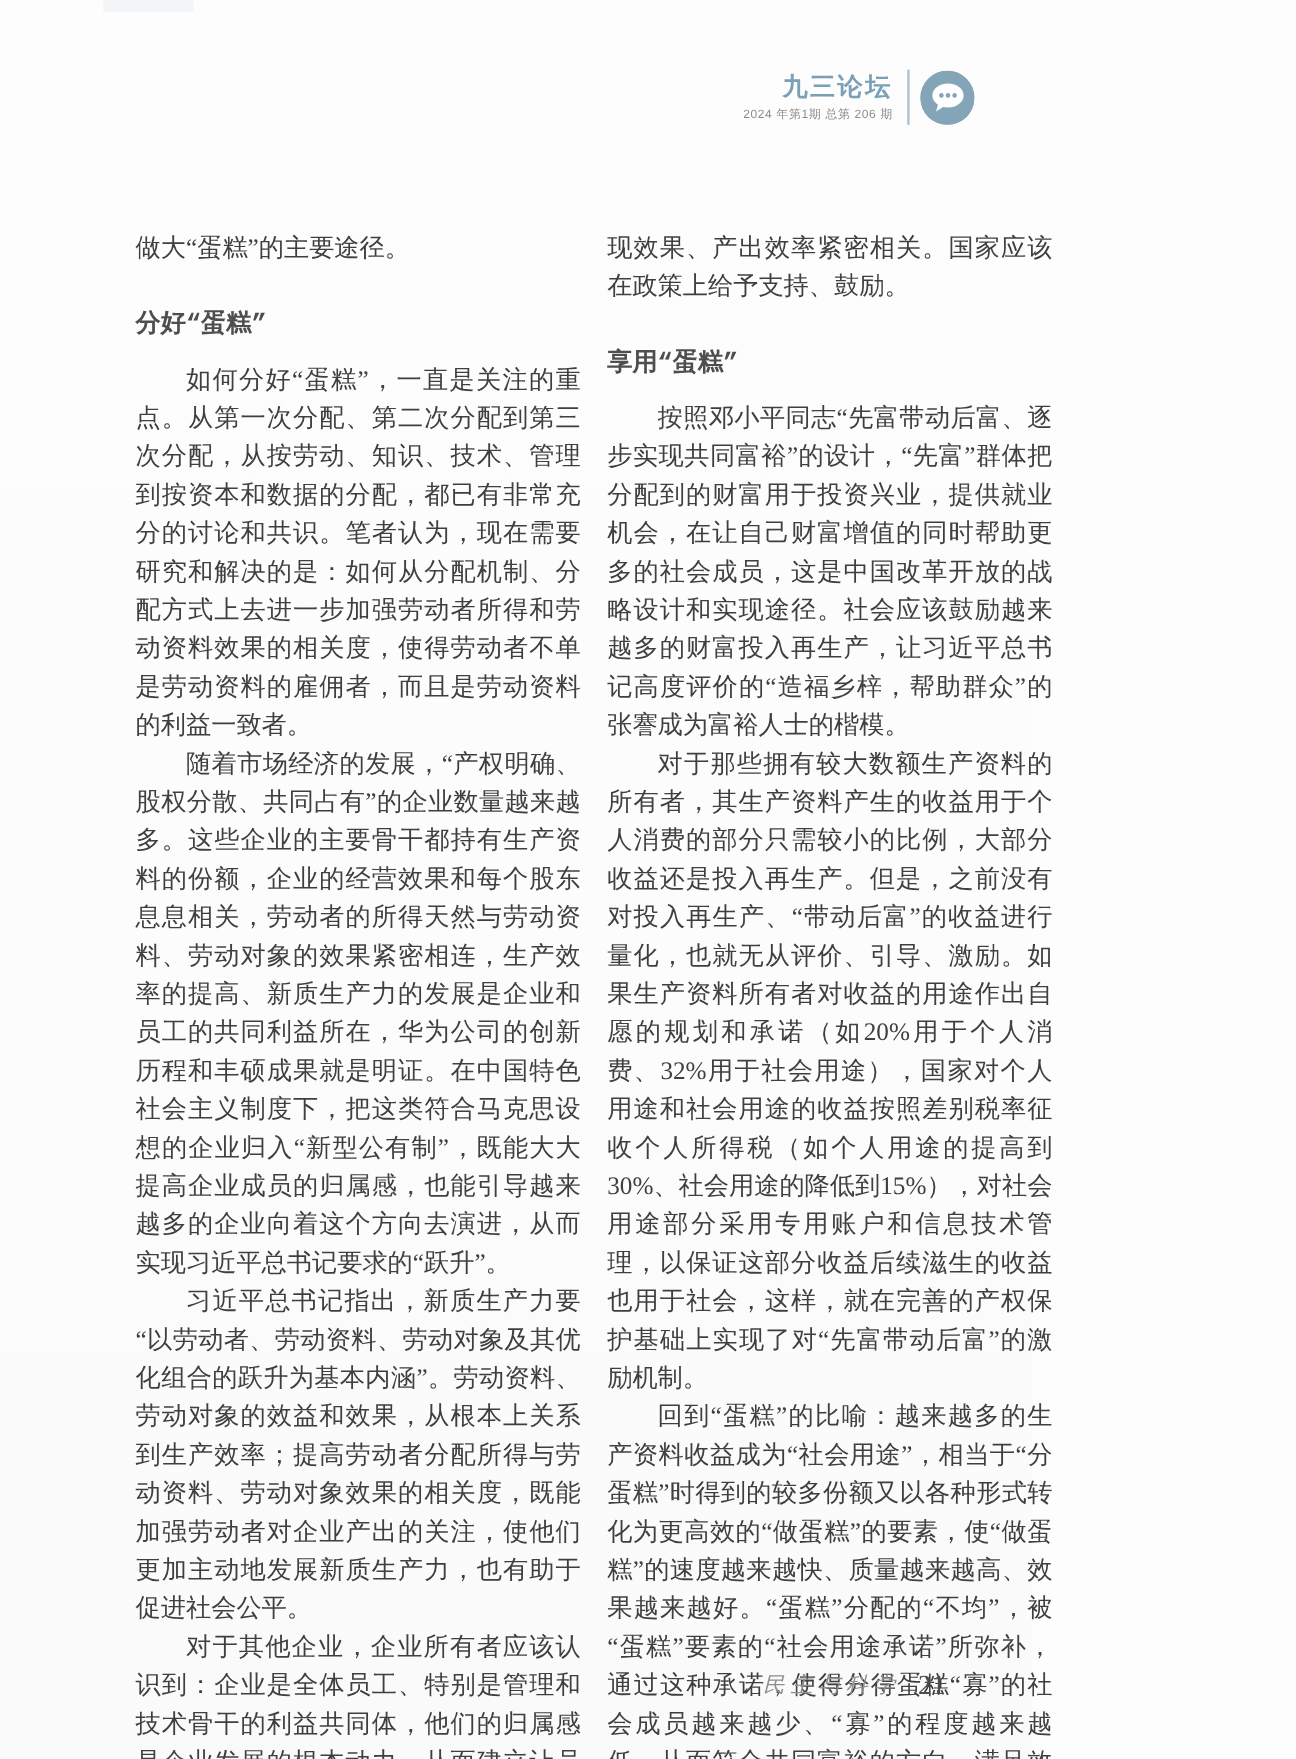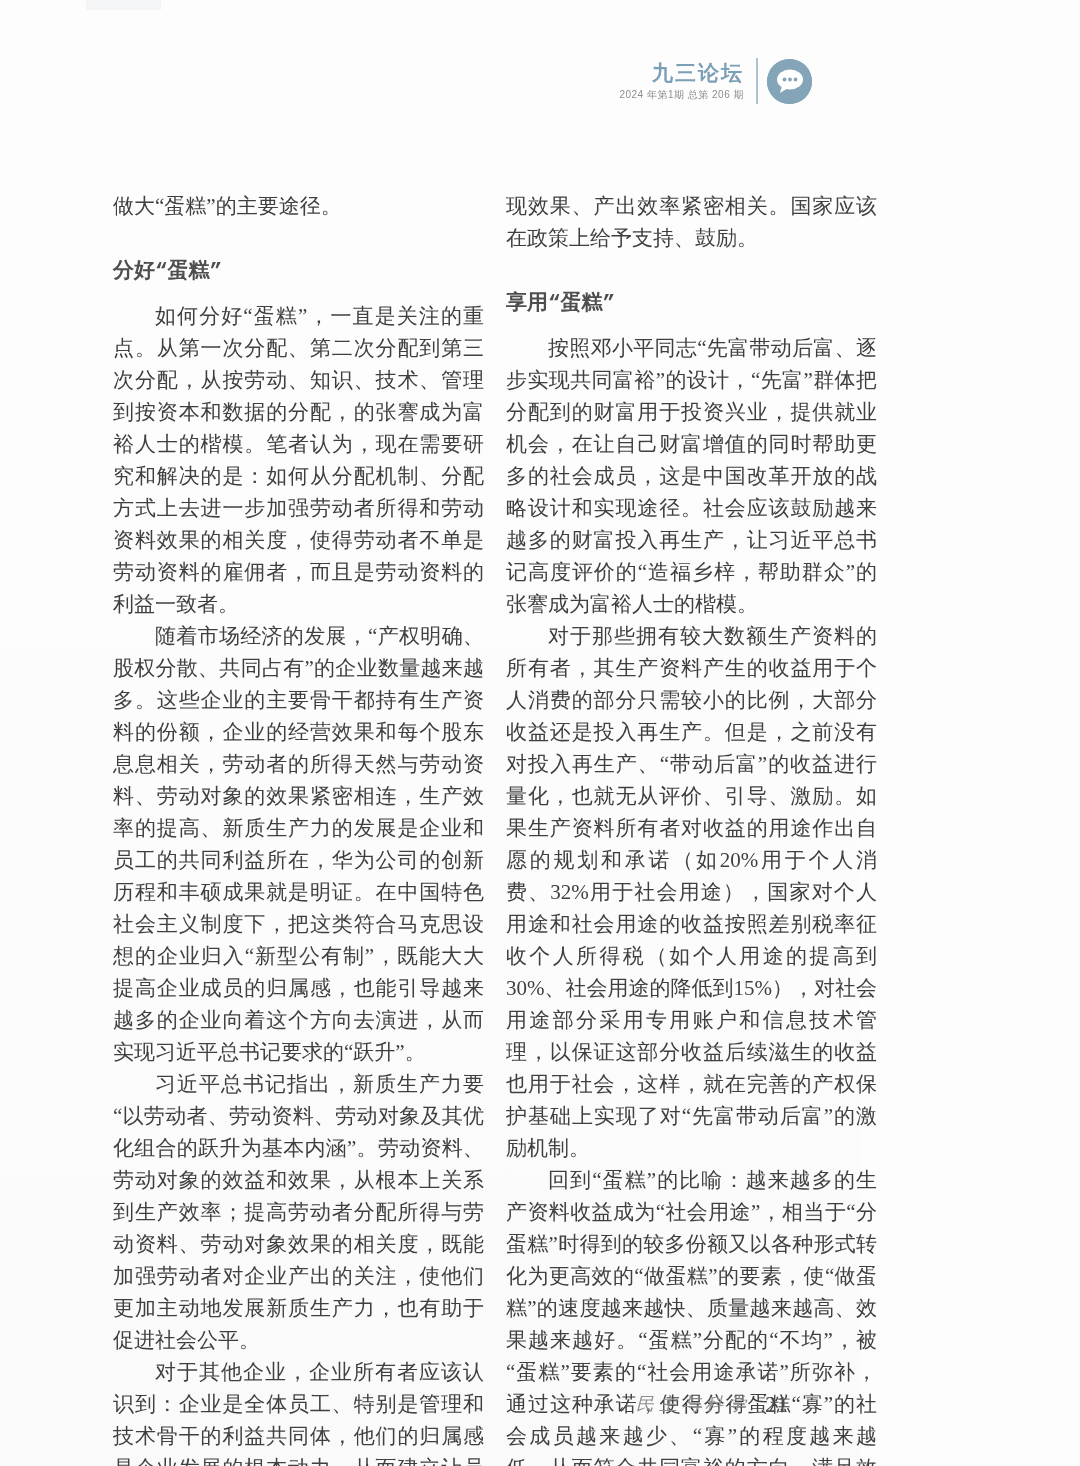--- a/index.html
+++ b/index.html
@@ -149,21 +149,21 @@
         <circle cx="28.5" cy="20.5" r="1.9" fill="#84a4b8"></circle>
       </svg>
     </div>
   </header>
 
   <main class="columns">
 
     <section class="col">
       <p class="cont">做大“蛋糕”的主要途径。</p>
       <h3 class="section-heading">分好“蛋糕”</h3>
-      <p class="indent">如何分好“蛋糕”，一直是关注的重点。从第一次分配、第二次分配到第三次分配，从按劳动、知识、技术、管理到按资本和数据的分配，的张謇成为富裕人士的楷模。笔者认为，现在需要研究和解决的是：如何从分配机制、分配方式上去进一步加强劳动者所得和劳动资料效果的相关度，使得劳动者不单是劳动资料的雇佣者，而且是劳动资料的利益一致者。</p>
+      <p class="indent">如何分好“蛋糕”，一直是关注的重点。从第一次分配、第二次分配到第三次分配，从按劳动、知识、技术、管理到按资本和数据的分配，都已有非常充分的讨论和共识。笔者认为，现在需要研究和解决的是：如何从分配机制、分配方式上去进一步加强劳动者所得和劳动资料效果的相关度，使得劳动者不单是劳动资料的雇佣者，而且是劳动资料的利益一致者。</p>
       <p class="indent">随着市场经济的发展，“产权明确、股权分散、共同占有”的企业数量越来越多。这些企业的主要骨干都持有生产资料的份额，企业的经营效果和每个股东息息相关，劳动者的所得天然与劳动资料、劳动对象的效果紧密相连，生产效率的提高、新质生产力的发展是企业和员工的共同利益所在，华为公司的创新历程和丰硕成果就是明证。在中国特色社会主义制度下，把这类符合马克思设想的企业归入“新型公有制”，既能大大提高企业成员的归属感，也能引导越来越多的企业向着这个方向去演进，从而实现习近平总书记要求的“跃升”。</p>
       <p class="indent">习近平总书记指出，新质生产力要“以劳动者、劳动资料、劳动对象及其优化组合的跃升为基本内涵”。劳动资料、劳动对象的效益和效果，从根本上关系到生产效率；提高劳动者分配所得与劳动资料、劳动对象效果的相关度，既能加强劳动者对企业产出的关注，使他们更加主动地发展新质生产力，也有助于促进社会公平。</p>
       <p class="indent">对于其他企业，企业所有者应该认识到：企业是全体员工、特别是管理和技术骨干的利益共同体，他们的归属感是企业发展的根本动力，从而建立让员工分享公司发展成果的机制，让员工的利益和劳动资料、劳动对象的实</p>
     </section>
 
     <section class="col">
       <p class="cont">现效果、产出效率紧密相关。国家应该在政策上给予支持、鼓励。</p>
       <h3 class="section-heading">享用“蛋糕”</h3>
       <p class="indent">按照邓小平同志“先富带动后富、逐步实现共同富裕”的设计，“先富”群体把分配到的财富用于投资兴业，提供就业机会，在让自己财富增值的同时帮助更多的社会成员，这是中国改革开放的战略设计和实现途径。社会应该鼓励越来越多的财富投入再生产，让习近平总书记高度评价的“造福乡梓，帮助群众”的张謇成为富裕人士的楷模。</p>
       <p class="indent">对于那些拥有较大数额生产资料的所有者，其生产资料产生的收益用于个人消费的部分只需较小的比例，大部分收益还是投入再生产。但是，之前没有对投入再生产、“带动后富”的收益进行量化，也就无从评价、引导、激励。如果生产资料所有者对收益的用途作出自愿的规划和承诺（如20%用于个人消费、32%用于社会用途），国家对个人用途和社会用途的收益按照差别税率征收个人所得税（如个人用途的提高到30%、社会用途的降低到15%），对社会用途部分采用专用账户和信息技术管理，以保证这部分收益后续滋生的收益也用于社会，这样，就在完善的产权保护基础上实现了对“先富带动后富”的激励机制。</p>

